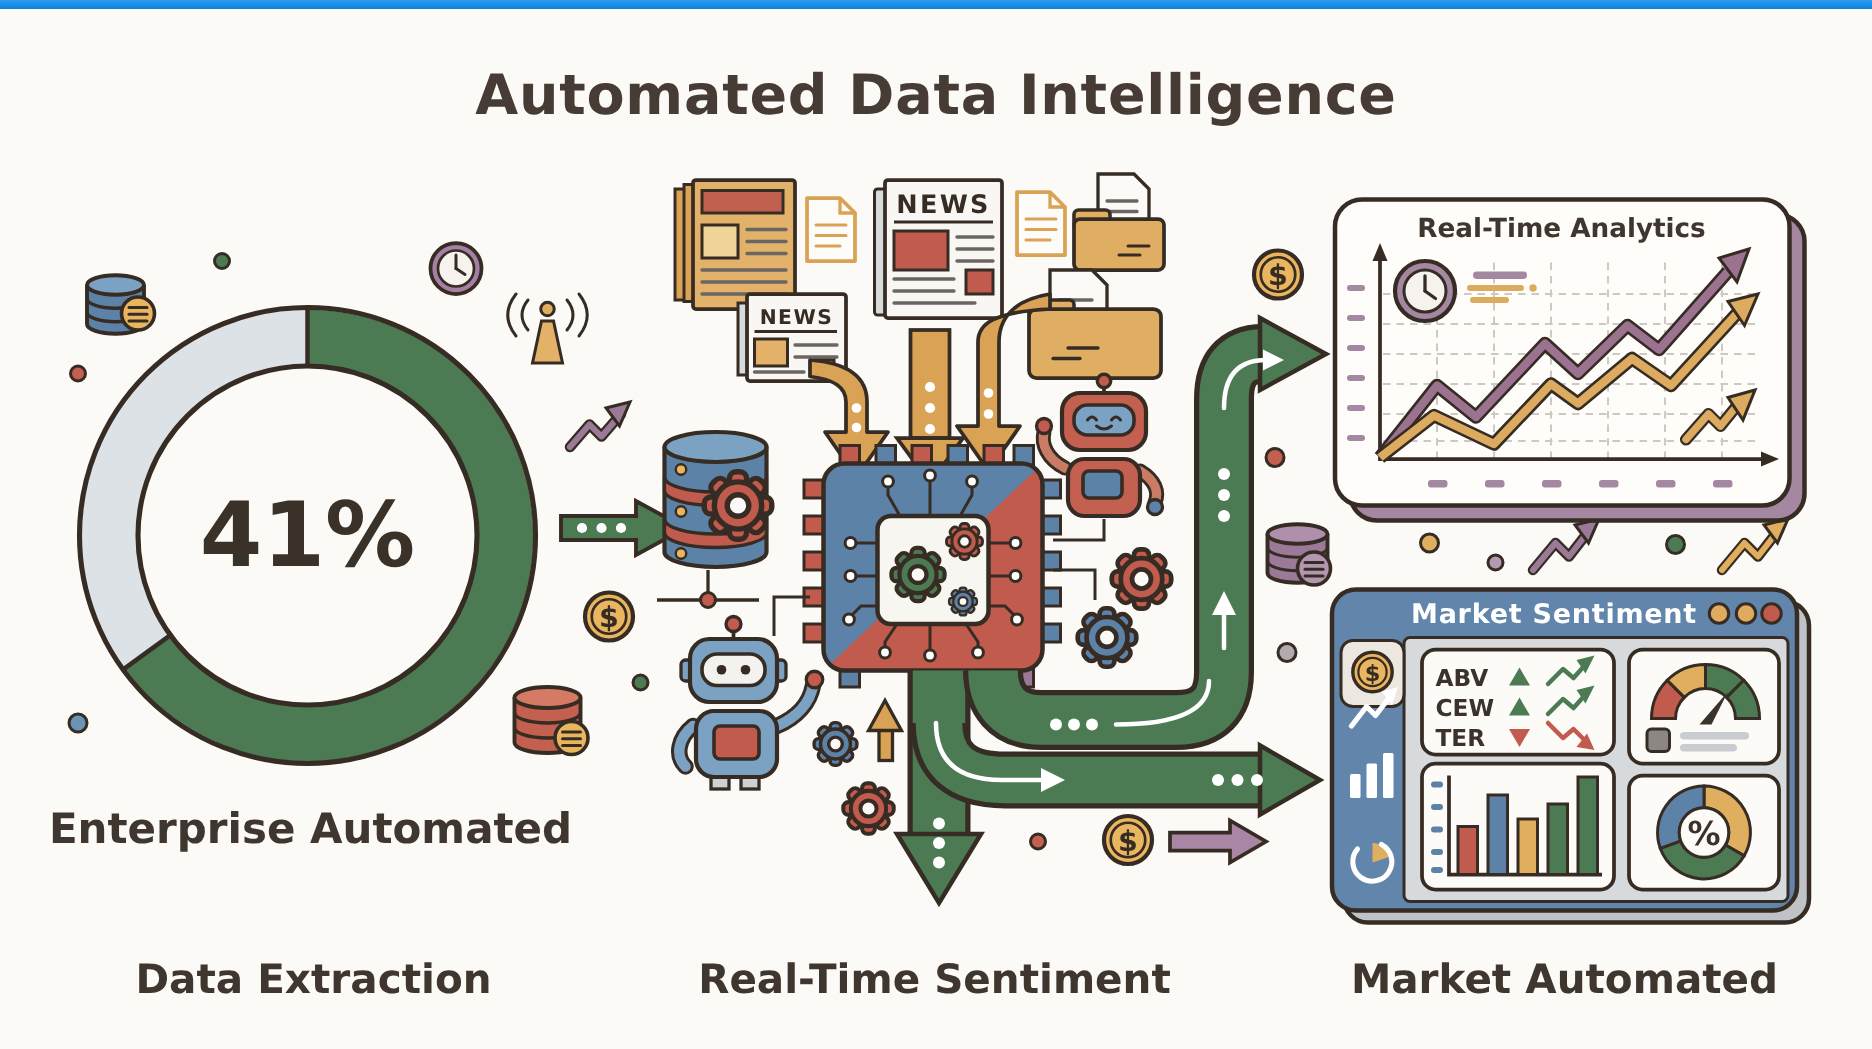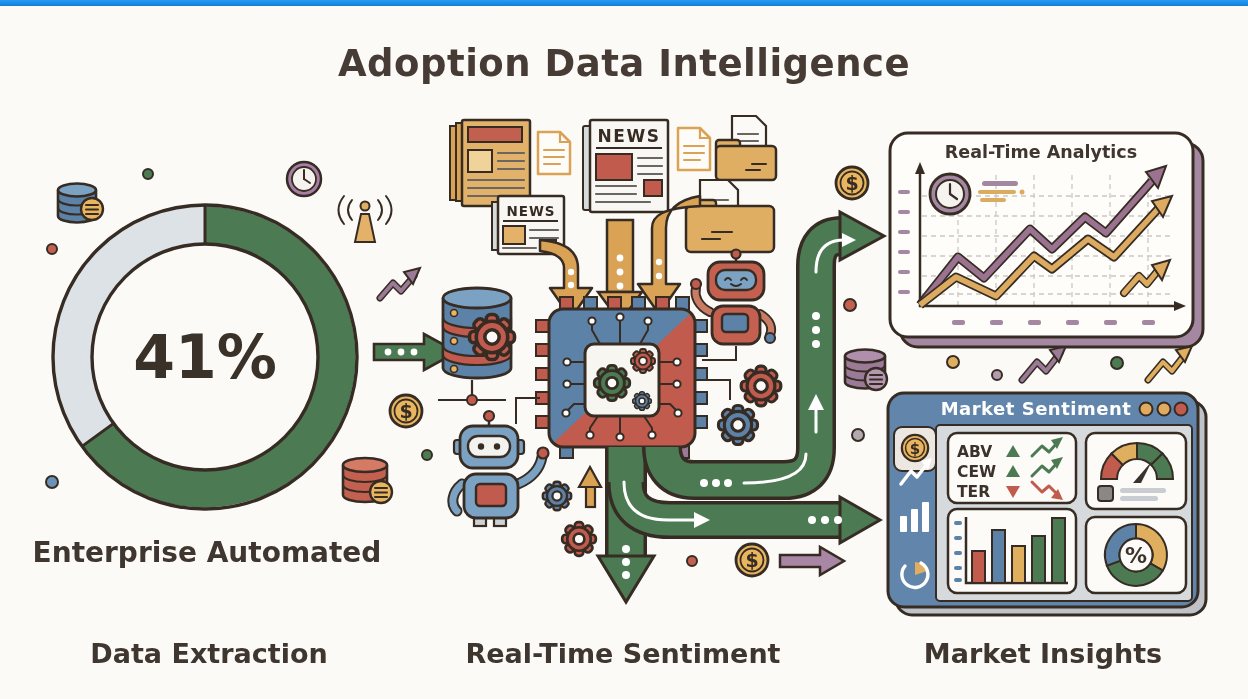--- a/index.html
+++ b/index.html
@@ -604,19 +604,19 @@
           <path d="M1136,524 A31,31 0 0 1 1162.8,570.5 L1150.3,563.3 A16.5,16.5 0 0 0 1136,538.5 Z" fill="#dfae5e"></path>
           <path d="M1162.8,570.5 A31,31 0 0 1 1106.9,565.6 L1120.5,560.6 A16.5,16.5 0 0 0 1150.3,563.3 Z" fill="#4c7b53"></path>
           <path d="M1106.9,565.6 A31,31 0 0 1 1136,524 L1136,538.5 A16.5,16.5 0 0 0 1120.5,560.6 Z" fill="#5d82a8"></path>
         </g>
         <circle cx="1136" cy="555" r="16.5" fill="#fcfbf8" class="o" stroke-width="2"></circle>
         <text x="1136" y="563" text-anchor="middle" font-size="22" font-weight="800" fill="#3a322b">%</text>
       </g>
     </g>
   </svg>
 
-  <div class="abs ctr title">Adoption Data Intelligence</div>
+  <div class="abs ctr title">Automated Data Intelligence</div>
   <div class="abs donut-value">41%</div>
   <div class="abs ctr caption">Enterprise Automated</div>
   <div class="abs ctr floor" style="left:209px;">Data Extraction</div>
   <div class="abs ctr floor" style="left:623px;">Real-Time Sentiment</div>
-  <div class="abs ctr floor" style="left:1043px;">Market Insights</div>
+  <div class="abs ctr floor" style="left:1043px;">Market Automated</div>
 </div>
 
 </body></html>

